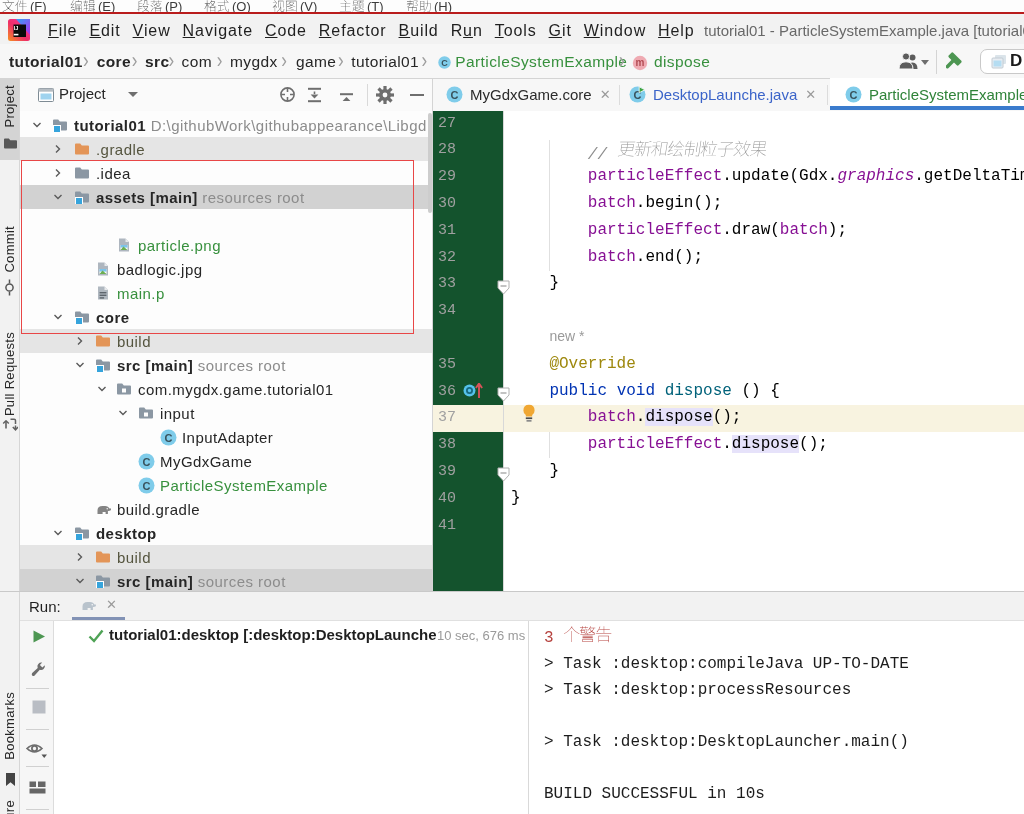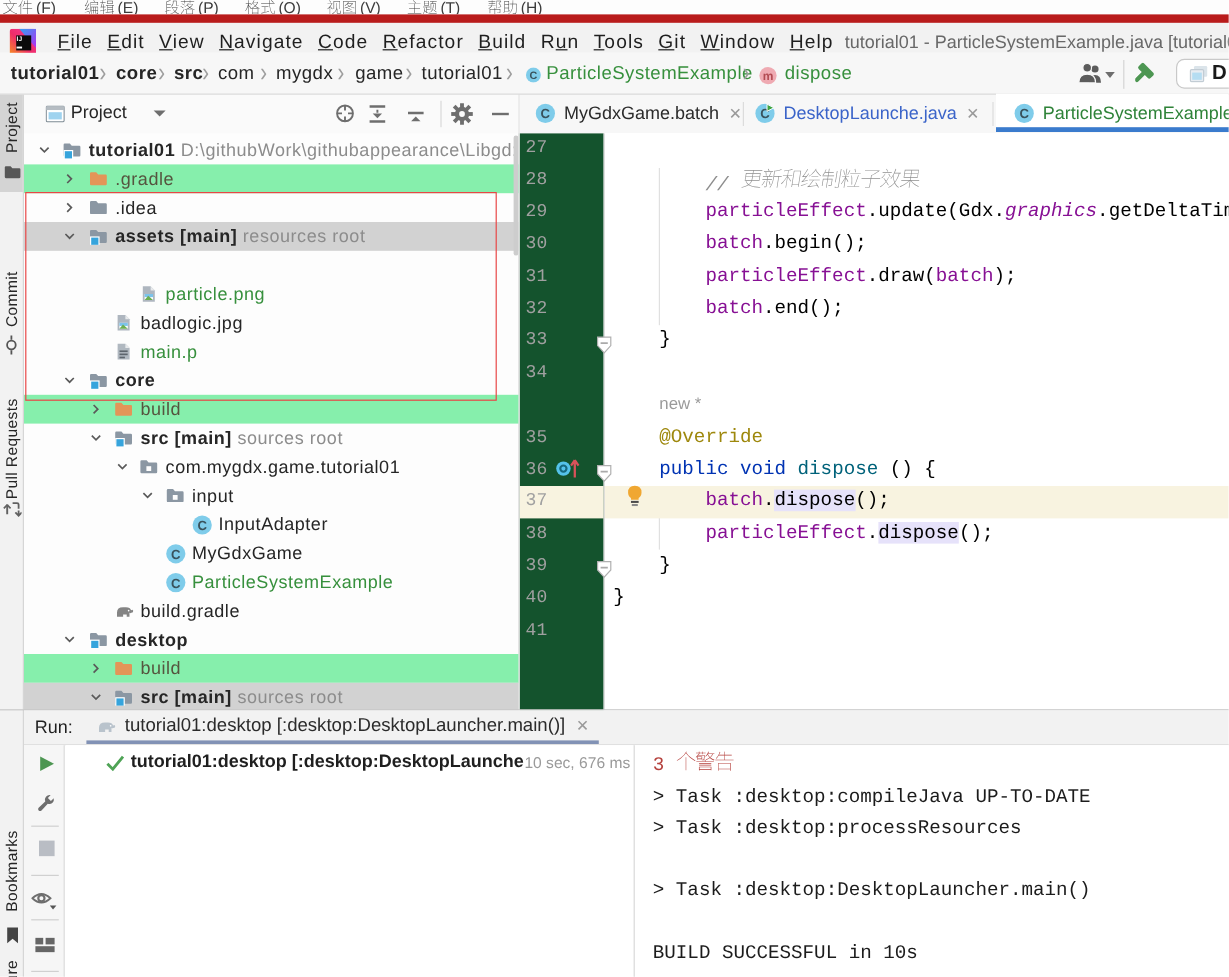--- a/index.html
+++ b/index.html
@@ -4,40 +4,40 @@
 body {font-family:"Liberation Sans",sans-serif;width:1024px;height:814px;overflow:hidden;background:#fff}
 #root {position:relative;width:1024px;height:814px;overflow:hidden}
 .abs {position:absolute}
 svg {display:block}
 
 #cjkbar {position:absolute;left:0;top:0;width:1024px;height:12px;background:#fdfdfd;overflow:hidden}
 .cjkitem {position:absolute;top:-1px;height:14px;display:flex;align-items:flex-start}
 .cjkitem svg {display:inline-block}
 .cjklat {font-size:13px;color:#3c3c3c;line-height:13px;margin-top:0.5px}
 
-#menubar {position:absolute;left:0;top:12px;width:1024px;height:32px;background:#f2f2f2;border-top:7px solid #b91c1c}
+#menubar {position:absolute;left:0;top:12px;width:1024px;height:32px;background:#f2f2f2;border-top:2px solid #b91c1c}
 #logo {position:absolute;left:8px;top:5px}
 #menus {position:absolute;left:42px;top:0;height:33px;display:flex;align-items:center}
 .mi {font-size:16px;color:#1f1f1f;padding:0 6px;letter-spacing:0.9px}
 #wtitle {position:absolute;left:704px;top:0;height:33px;display:flex;align-items:center;font-size:15px;color:#686868;white-space:nowrap}
 
 #crumbs {position:absolute;left:0;top:44px;width:1024px;height:35px;background:#f7f7f7;border-bottom:1px solid #d4d4d4}
 .ci {position:absolute;top:9px;font-size:15.5px;color:#262626;white-space:nowrap;letter-spacing:0.4px}
 .ci.b {font-weight:bold}
 .csep {position:absolute;top:6.5px;color:#9e9e9e;font-size:17px;transform:scaleY(1.3)}
 .grn {color:#37903d}
 
 #strip {position:absolute;left:0;top:79px;width:20px;height:735px;background:#f2f2f2;border-right:1px solid #d6d6d6}
 .vtab {position:absolute;left:0;width:19px;display:flex;flex-direction:column;align-items:center}
 .vtxt {writing-mode:vertical-rl;transform:rotate(180deg);font-size:13px;color:#262626;letter-spacing:0.3px}
 
 #ppanel {position:absolute;left:20px;top:79px;width:413px;height:513px;background:#fdfdfd;border-right:1px solid #d4d4d4;overflow:hidden}
 #phead {position:absolute;left:0;top:0;width:413px;height:32px;background:#fafafa}
 .trow {position:absolute;left:0;width:413px;height:24px}
-.trow.yrow {background:#86efac}
+.trow.yrow {background:#e5e5e5}
 .trow.srow {background:#d2d2d2}
 .tc {position:absolute;top:6px}
 .ti {position:absolute;top:4px}
 .tt {position:absolute;top:3.5px;font-size:15px;color:#262626;white-space:nowrap;letter-spacing:0.45px}
 .gp {color:#8c8c8c}
 .gn {color:#37903d}
 #tree {position:absolute;left:0;top:32px;width:413px;height:481px}
 #redbox {position:absolute;left:1px;top:49px;width:393px;height:174px;border:1.5px solid #e84747;z-index:5}
 
 #edtabs {position:absolute;left:433px;top:79px;width:591px;height:32px;background:#f7f7f7}
@@ -569,21 +569,21 @@
 </div>
 
 <div id="edtabs">
   <div class="etab" style="left:13px">
         <span>
           <svg width="17" height="17" viewBox="0 0 17 17">
             <circle cx="8.5" cy="8.5" r="8" fill="#7fccea"></circle>
             <text x="8.5" y="12.6" font-family="Liberation Sans" font-size="11" font-weight="bold" fill="#39525c" text-anchor="middle">C</text>
           </svg>
         </span>
-        <span style="margin-left:7px;color:#2b2b2b">MyGdxGame.batch</span>
+        <span style="margin-left:7px;color:#2b2b2b">MyGdxGame.core</span>
         <span class="x">✕</span>
       </div>
   <div class="abs" style="left:186px;top:6px;width:1px;height:20px;background:#dcdcdc"></div>
   <div class="etab" style="left:196px">
         <span>
           <svg width="17" height="17" viewBox="0 0 17 17">
             <circle cx="8.5" cy="8.5" r="8" fill="#7fccea"></circle>
             <text x="8.5" y="12.6" font-family="Liberation Sans" font-size="11" font-weight="bold" fill="#39525c" text-anchor="middle">C</text>
             <path d="M10.2 0.8 L15.8 3.8 L10.2 6.8 Z" fill="#3fa342" stroke="#fff" stroke-width="0.8"></path>
           </svg>
@@ -739,21 +739,20 @@
 </div>
 
 <div id="runpanel">
   <div id="runhead">
     <div id="runlbl">Run:</div>
     <div id="runtab">
           <svg width="17" height="16" viewBox="0 0 17 16">
             <path d="M2.5 13 V9.5 Q2.5 5 7.5 5 H10 Q13.6 5 14.2 7.6 L15.4 7.2 Q16.4 8 15.8 9.2 L13.9 9.9 Q13.2 10.1 12.9 9.4 V13 H10.6 V11 H7.6 V13 Z" fill="#b9c3cc"></path>
             <circle cx="12.2" cy="7.8" r="0.7" fill="#fff"></circle>
           </svg>
-          <span class="txt">tutorial01:desktop [:desktop:DesktopLauncher.main()]</span>
           <span class="x">✕</span>
         </div>
   </div>
   <div id="runicons">
     <div class="abs" style="left:12px;top:8px">
           <svg width="14" height="15" viewBox="0 0 14 15">
             <path d="M1.5 1.5 L13 7.5 L1.5 13.5 Z" fill="#4d9652"></path>
           </svg>
         </div>
     <div class="abs" style="left:10px;top:40px">

